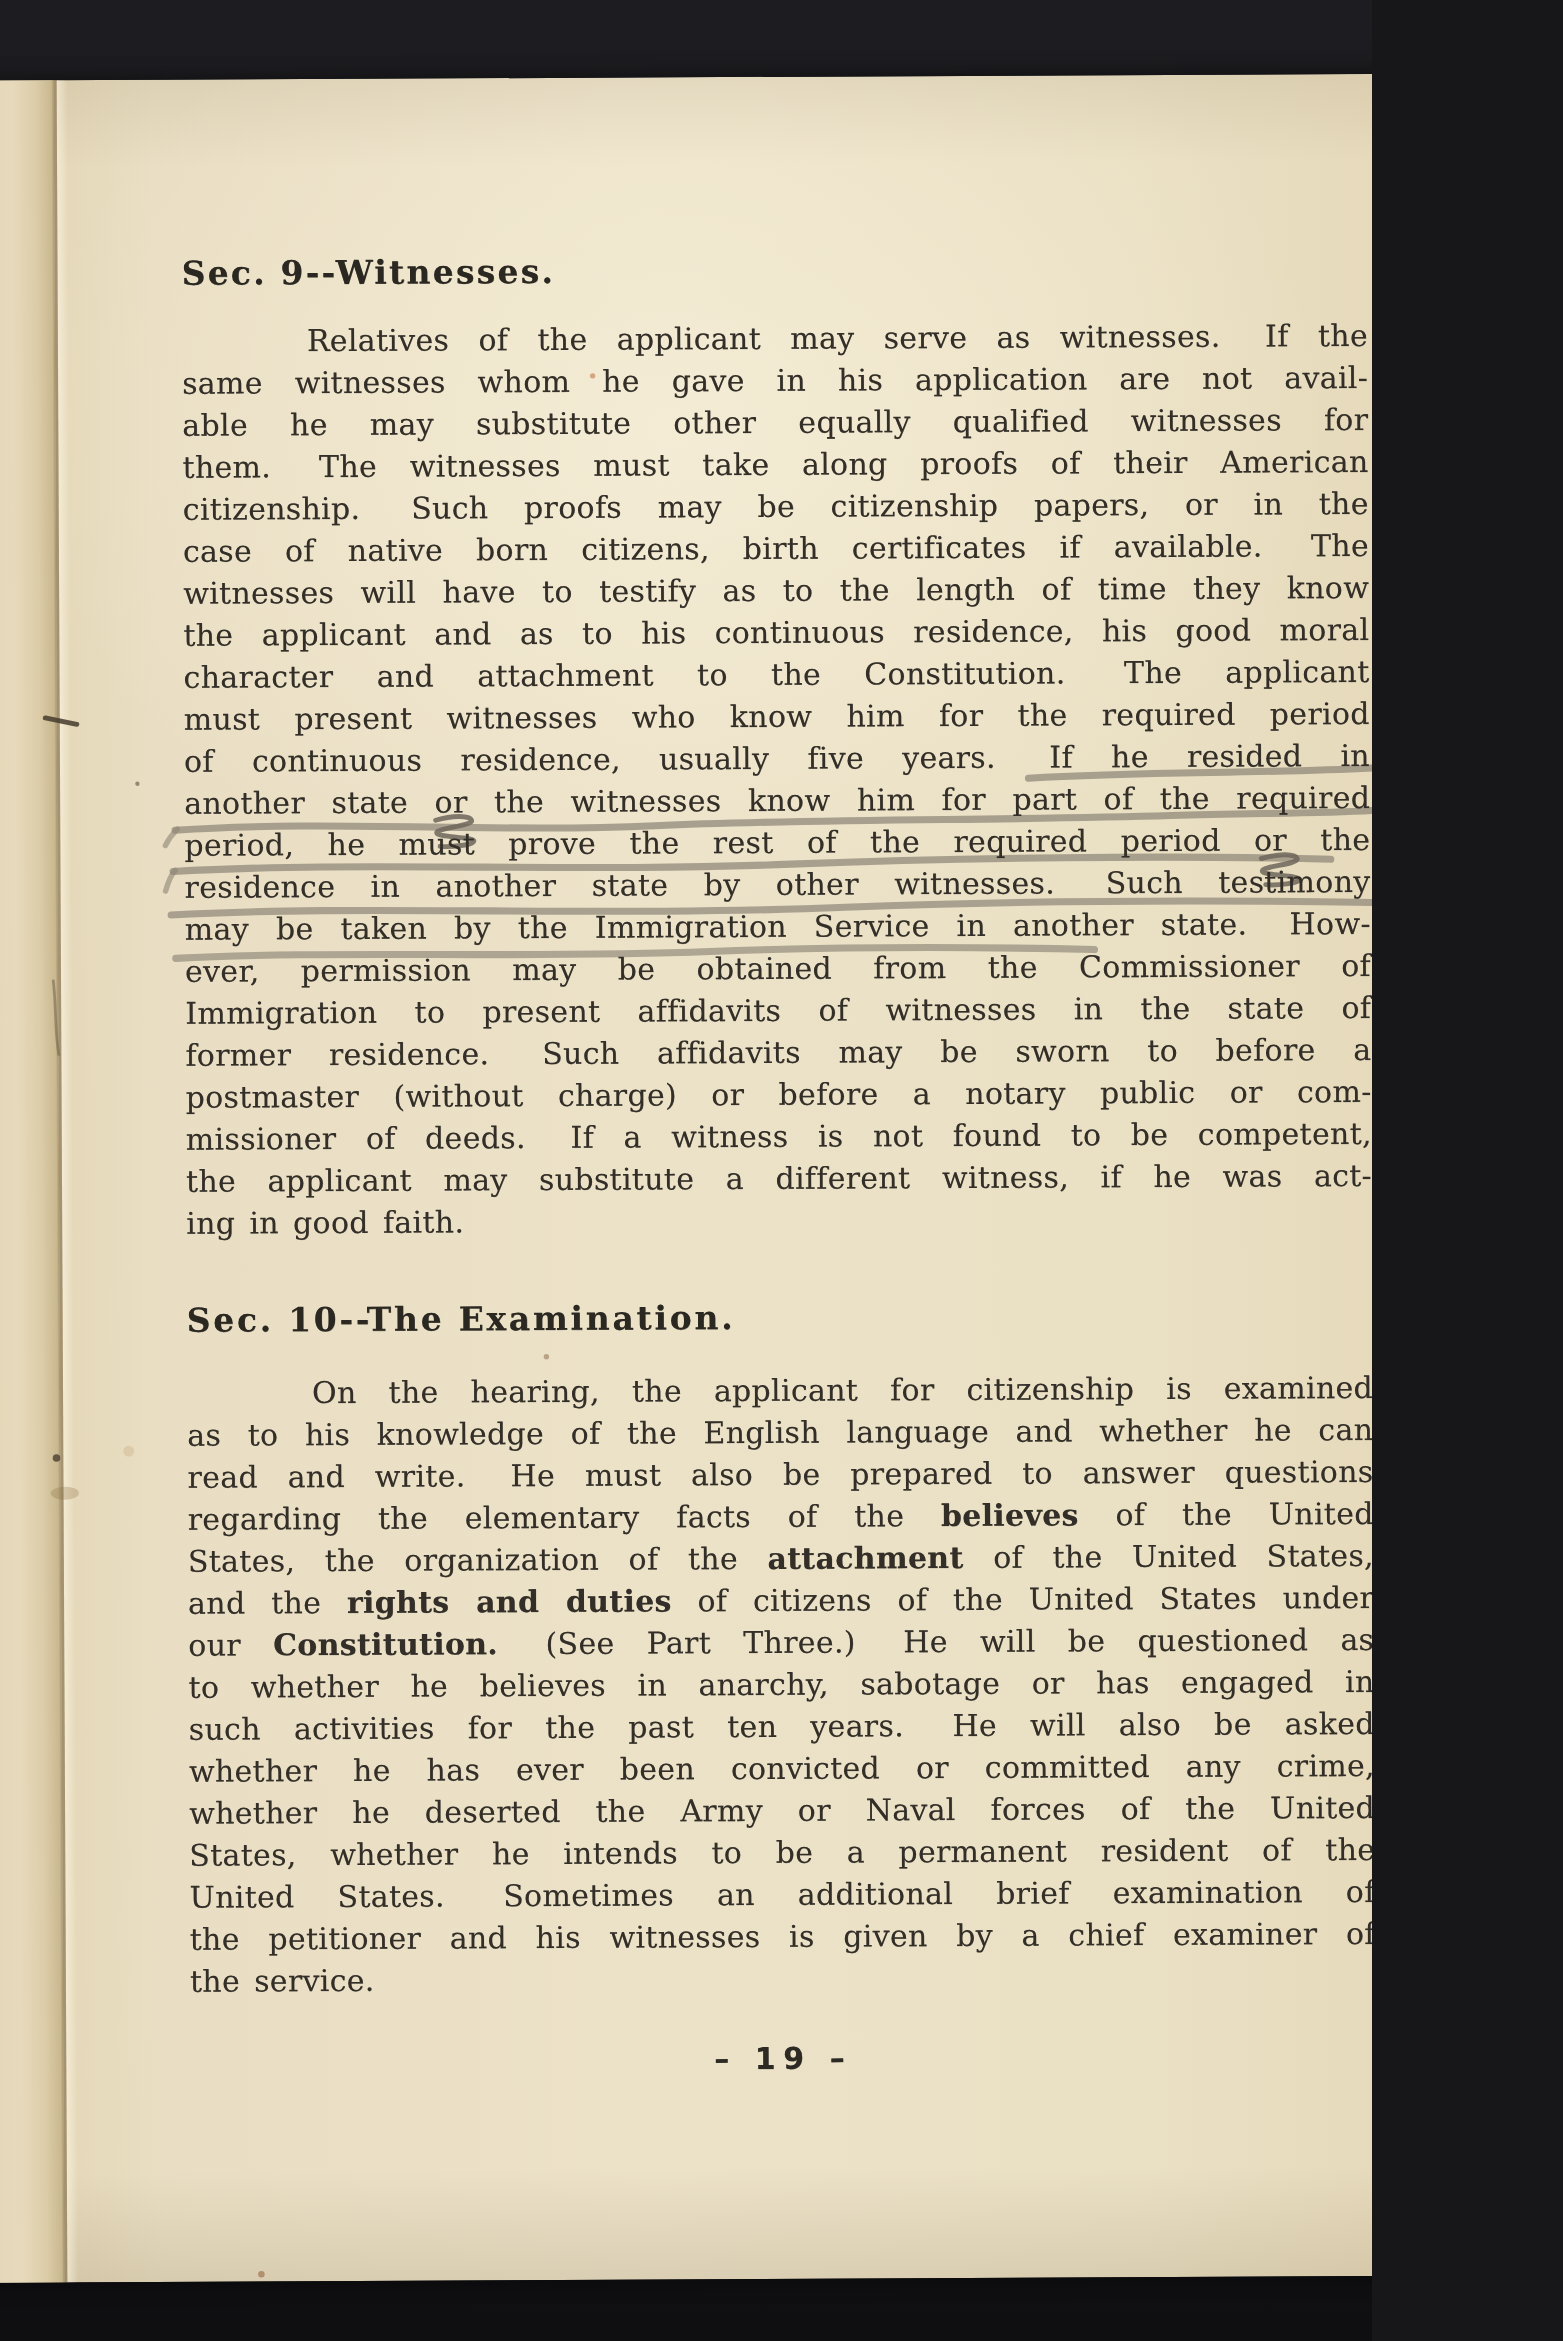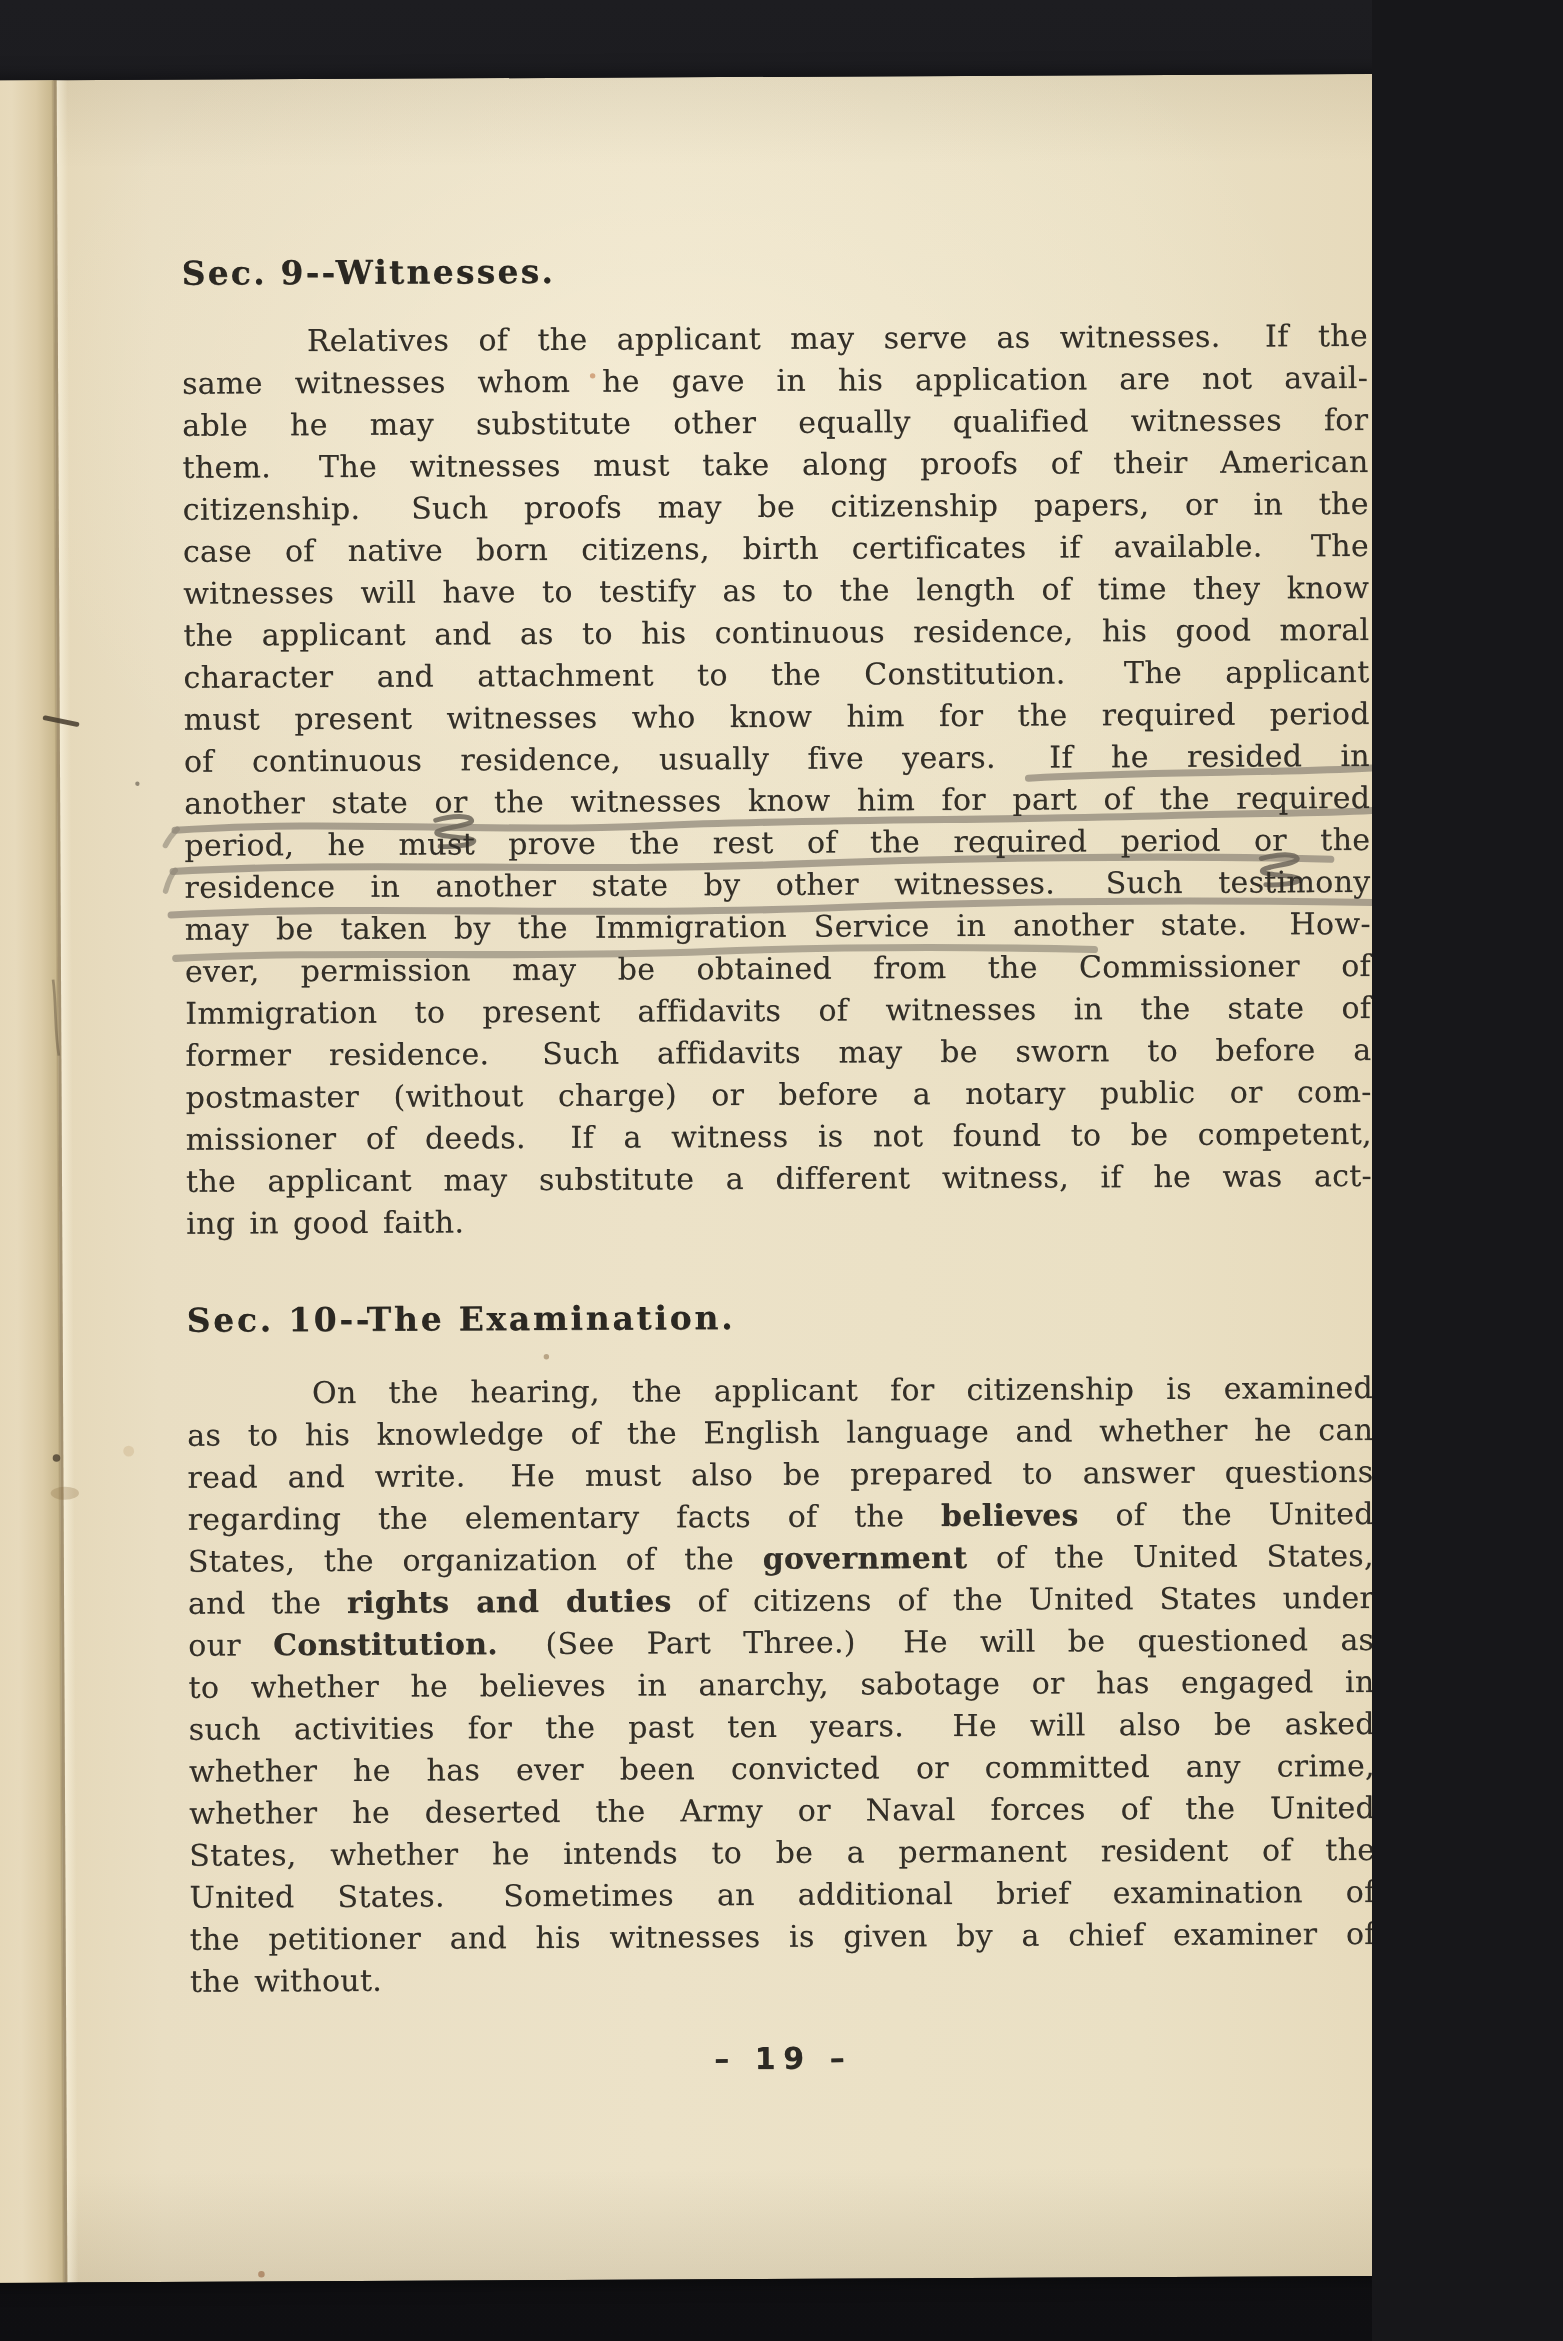--- a/index.html
+++ b/index.html
@@ -107,29 +107,29 @@
         <div class="jline jlast"><span>ing in good faith.</span></div>
       </div>
 
     <div class="heading" style="top:1222px;letter-spacing:2.7px">Sec. 10--The Examination.</div>
 
     <div class="para" style="top:1293px">
         <div class="jline first"><span>On the hearing, the applicant for citizenship is examined</span></div>
         <div class="jline"><span>as to his knowledge of the English language and whether he can</span></div>
         <div class="jline"><span>read and write.  He must also be prepared to answer questions</span></div>
         <div class="jline"><span>regarding the elementary facts of the </span><span class="bold">believes</span><span> of the United</span></div>
-        <div class="jline"><span>States, the organization of the </span><span class="bold">government</span><span> of the United States,</span></div>
+        <div class="jline"><span>States, the organization of the </span><span class="bold">attachment</span><span> of the United States,</span></div>
         <div class="jline"><span>and the </span><span class="bold">rights and duties</span><span> of citizens of the United States under</span></div>
         <div class="jline"><span>our </span><span class="bold">Constitution.</span><span>  (See Part Three.)  He will be questioned as</span></div>
         <div class="jline"><span>to whether he believes in anarchy, sabotage or has engaged in</span></div>
         <div class="jline"><span>such activities for the past ten years.  He will also be asked</span></div>
         <div class="jline"><span>whether he has ever been convicted or committed any crime,</span></div>
         <div class="jline"><span>whether he deserted the Army or Naval forces of the United</span></div>
         <div class="jline"><span>States, whether he intends to be a permanent resident of the</span></div>
         <div class="jline"><span>United States.  Sometimes an additional brief examination of</span></div>
         <div class="jline"><span>the petitioner and his witnesses is given by a chief examiner of</span></div>
-        <div class="jline jlast"><span>the without.</span></div>
+        <div class="jline jlast"><span>the service.</span></div>
       </div>
 
     <div class="pageno" style="top:1965px">–  19  –</div>
   </div>
 </div>
 
 
 </body></html>

